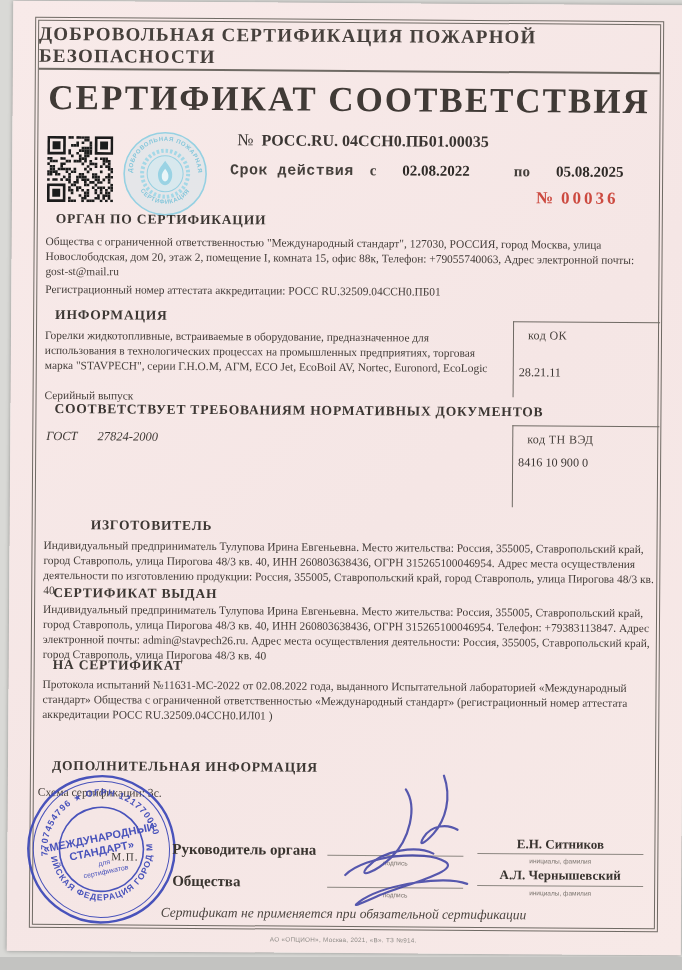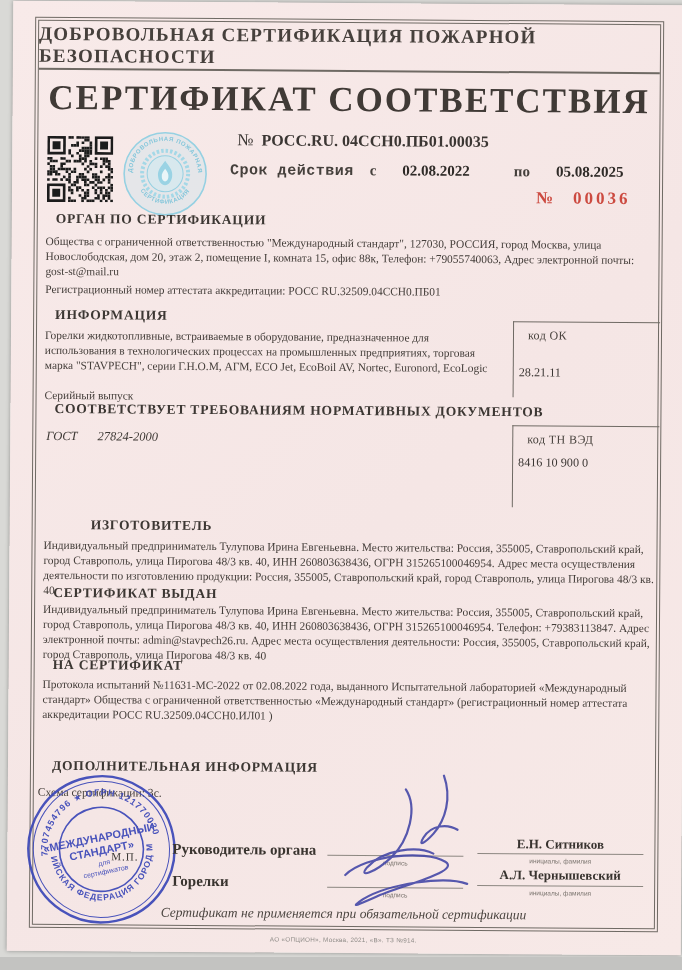--- a/index.html
+++ b/index.html
@@ -32,21 +32,21 @@
   }
   .cert-number { position:absolute; left:225px; top:128px; font-size:16px; font-weight:bold; color:#3b3633; }
   .cert-number .num-sign { font-size:17px; margin-right:8px; font-weight:normal; }
   .validity { position:absolute; left:218px; top:159px; font-size:15px; font-weight:bold; color:#45403c; }
   .validity .v-label { letter-spacing:.5px;font-family:Liberation Mono, monospace; }
   .validity .v-c { margin-left:16px; }
   .validity .v-date1 { margin-left:26px; color:#2f2b28; }
   .validity .v-po { margin-left:44px; }
   .validity .v-date2 { margin-left:26px; color:#2f2b28; }
   .blank-no { position:absolute; left:524px; top:184px; font-size:17px; font-weight:bold; color:#cc4a40; }
-  .blank-no .bn-digits { margin-left:20px; letter-spacing:3px; }
+  .blank-no .bn-digits { margin-left:8px; letter-spacing:3px; }
 
   .qr { position:absolute; left:35px; top:135px; width:66px; height:66px; }
   .fire-stamp { position:absolute; left:110px; top:129px; width:86px; height:86px; opacity:.92; }
 
   .sec-head { position:absolute; font-size:13.5px; font-weight:bold; letter-spacing:.8px; color:#3c3733; }
   .body-text { position:absolute; font-size:11.4px; line-height:1.33; color:#443e3a; }
 
   .code-box { position:absolute; left:502px; width:147px; border-top:1.6px solid #6f6a64; border-left:1.6px solid #6f6a64; font-size:12px; color:#4a443f; }
   .code-box .cb-label { padding:6px 0 0 14px; letter-spacing:.4px; }
   .code-box .cb-value { padding:0 0 0 5px; font-size:12.2px; color:#3b3633; }
@@ -369,21 +369,21 @@
         <textPath href="#osBot" startOffset="50%" text-anchor="middle">★ РОССИЙСКАЯ ФЕДЕРАЦИЯ ГОРОД МОСКВА ★</textPath>
       </text>
       <text x="78" y="70" text-anchor="middle" font-size="11" font-weight="bold" fill="#3c48b8" font-family="Liberation Sans, DejaVu Sans, sans-serif">«МЕЖДУНАРОДНЫЙ</text>
       <text x="78" y="83" text-anchor="middle" font-size="11" font-weight="bold" fill="#3c48b8" font-family="Liberation Sans, DejaVu Sans, sans-serif">СТАНДАРТ»</text>
       <text x="78" y="94" text-anchor="middle" font-size="7" fill="#3c48b8" font-family="Liberation Sans, DejaVu Sans, sans-serif">для</text>
       <text x="78" y="103" text-anchor="middle" font-size="7" fill="#3c48b8" font-family="Liberation Sans, DejaVu Sans, sans-serif">сертификатов</text>
     </g>
   </svg>
 
   <div class="sig-label" style="left:165px; top:839px;">Руководитель органа</div>
-  <div class="sig-label" style="left:165px; top:871px;">Горелки</div>
+  <div class="sig-label" style="left:165px; top:871px;">Общества</div>
 
   <div class="sig-line" style="left:320px; top:852px; width:136px;"></div>
   <div class="sig-caption" style="left:320px; top:856px; width:136px;">подпись</div>
   <div class="sig-line" style="left:320px; top:884px; width:136px;"></div>
   <div class="sig-caption" style="left:320px; top:888px; width:136px;">подпись</div>
 
   <div class="sig-name" style="left:470px; top:832px; width:166px;">Е.Н. Ситников</div>
   <div class="sig-line" style="left:470px; top:849px; width:166px;"></div>
   <div class="sig-caption" style="left:470px; top:853px; width:166px;">инициалы, фамилия</div>
 

